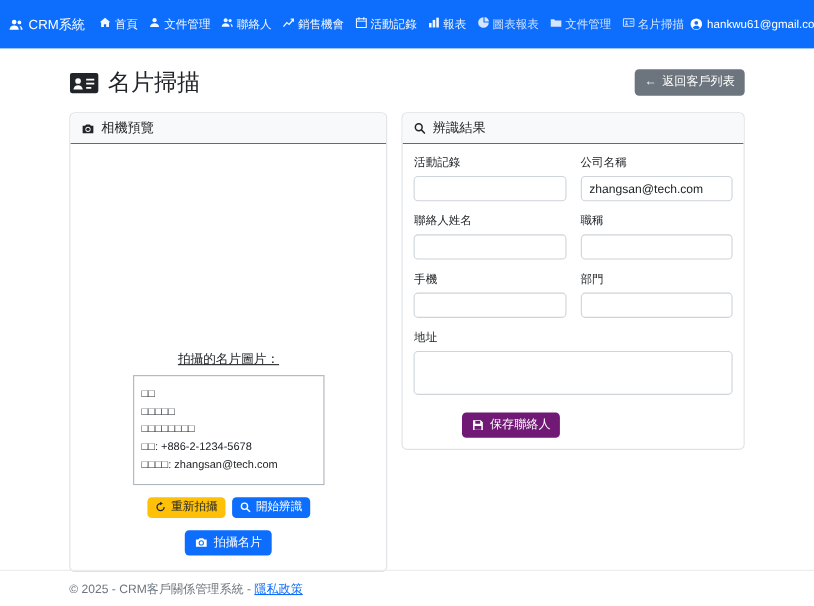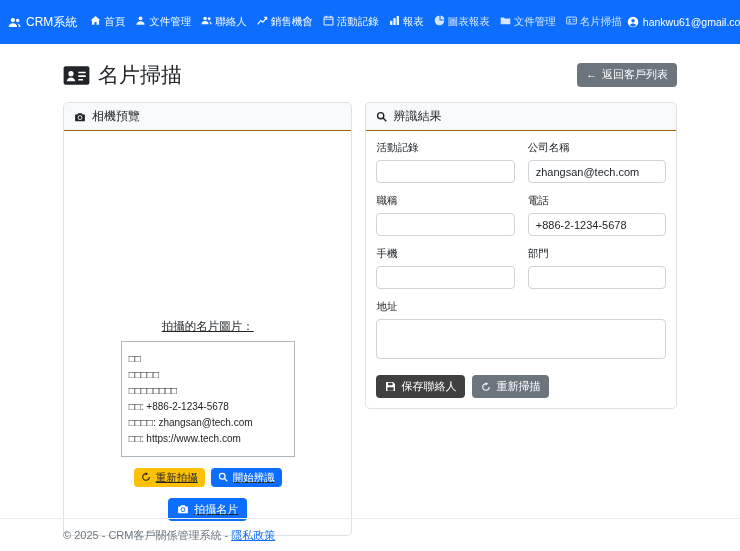--- a/index.html
+++ b/index.html
@@ -30,40 +30,40 @@
   .row { display:flex; gap:13px; align-items:flex-start; }
   
   .btn {
     border:none; border-radius:4px; font-family:inherit; cursor:pointer;
     display:inline-flex; align-items:center; gap:5px;
     font-size:11px; padding:5px 9px; line-height:1.2;
   }
   .btn-secondary { background:#6c757d; color:#fff; }
   .btn-primary { background:#0d6efd; color:#fff; }
   .btn-warning { background:#ffc107; color:#212529; }
-  .btn-success { background:#404040; color:#fff; }
+  .btn-success { background:#701a75; color:#fff;margin-left:44px; }
   .btn-sm { font-size:10.5px; padding:3px 7px; }
   
   .card { border:1px solid #dee2e6; border-radius:5px; background:#fff; }
   .card-header {
     background:#f8f9fa; border-bottom:1px solid #a16207;
     padding:5px 10px; font-size:12px; font-weight:400;
     display:flex; align-items:center; gap:6px; border-radius:5px 5px 0 0;
   }
   .card-left { width:301px; }
   .card-right { width:324px; }
   .card-body { padding:10px; }
   
   .preview-area { height:178px; }
   .caption { text-align:center; font-size:11.5px; margin-bottom:7px;text-decoration:underline; }
   .preview-box {
     width:174px; margin:0 auto 11px; border:1px solid #adb5bd;
     padding:9px 7px; font-size:10px; line-height:1.6; color:#212529;
   }
-  .btn-row { display:flex; justify-content:center; gap:6px; margin-bottom:11px;text-decoration:underline; }
+  .btn-row { display:flex; justify-content:center; gap:6px; margin-bottom:11px; }
   .btn-row:last-child { margin-bottom:4px; }
   
   .form-grid { display:grid; grid-template-columns:1fr 1fr; column-gap:13px; row-gap:11px; }
   .field label { display:block; font-size:10.5px; margin-bottom:5px; }
   .field input, .field textarea {
     width:100%; border:1px solid #ced4da; border-radius:4px;
     font-family:inherit; font-size:11px; color:#212529; background:#fff;
   }
   .field input { height:23px; padding:2px 7px; }
   .field textarea { height:40px; padding:4px 7px; resize:none; }
@@ -198,21 +198,20 @@
       </div>
       <div class="card-body">
         <div class="preview-area"></div>
         <div class="caption">拍攝的名片圖片：</div>
         <div class="preview-box">
           <div>□□</div>
           <div>□□□□□</div>
           <div>□□□□□□□□</div>
           <div>□□: +886-2-1234-5678</div>
           <div>□□□□: zhangsan@tech.com</div>
-          <div>□□: https://www.tech.com</div>
         </div>
         <div class="btn-row">
           <button class="btn btn-warning btn-sm">
             <svg viewBox="0 0 16 16" width="10" height="10">
                 <path d="M13.2 8A5.2 5.2 0 1 1 8 2.8" fill="none" stroke="currentColor" stroke-width="1.8"></path>
                 <path d="M7.2.2l4.3 2.6-4.3 2.6z" fill="currentColor"></path>
               </svg>
             <span>重新拍攝</span>
           </button>
           <button class="btn btn-primary btn-sm">
@@ -247,26 +246,26 @@
         <div class="form-grid">
           <div class="field">
             <label>活動記錄</label>
             <input value="" style="">
           </div>
           <div class="field">
             <label>公司名稱</label>
             <input value="zhangsan@tech.com" style="">
           </div>
           <div class="field">
+            <label>聯絡人姓名</label>
+            <input value="" style="">
+          </div>
+          <div class="field">
             <label>職稱</label>
             <input value="" style="">
-          </div>
-          <div class="field">
-            <label>電話</label>
-            <input value="+886-2-1234-5678" style="">
           </div>
           <div class="field">
             <label>手機</label>
             <input value="" style="">
           </div>
           <div class="field">
             <label>部門</label>
             <input value="" style="">
           </div>
         </div>
@@ -274,27 +273,20 @@
           <label>地址</label>
           <textarea style=""></textarea>
         </div>
         <div class="actions">
           <button class="btn btn-success">
             <svg viewBox="0 0 16 16" width="11" height="11" fill="currentColor">
                 <path fill-rule="evenodd" d="M1.5 1.5h10.2l2.8 2.8v10.2H1.5zM4.5 2.5v3.6h6.5V2.5zM3.5 9h9v5h-9z"></path>
               </svg>
             <span>保存聯絡人</span>
           </button>
-          <button class="btn btn-secondary">
-            <svg viewBox="0 0 16 16" width="10" height="10">
-                <path d="M13.2 8A5.2 5.2 0 1 1 8 2.8" fill="none" stroke="currentColor" stroke-width="1.8"></path>
-                <path d="M7.2.2l4.3 2.6-4.3 2.6z" fill="currentColor"></path>
-              </svg>
-            <span>重新掃描</span>
-          </button>
         </div>
       </div>
     </div>
   </div>
 </div>
 
 <footer>
   <div class="inner">
     <span>© 2025 - CRM客戶關係管理系統 - </span><a>隱私政策</a>
   </div>

